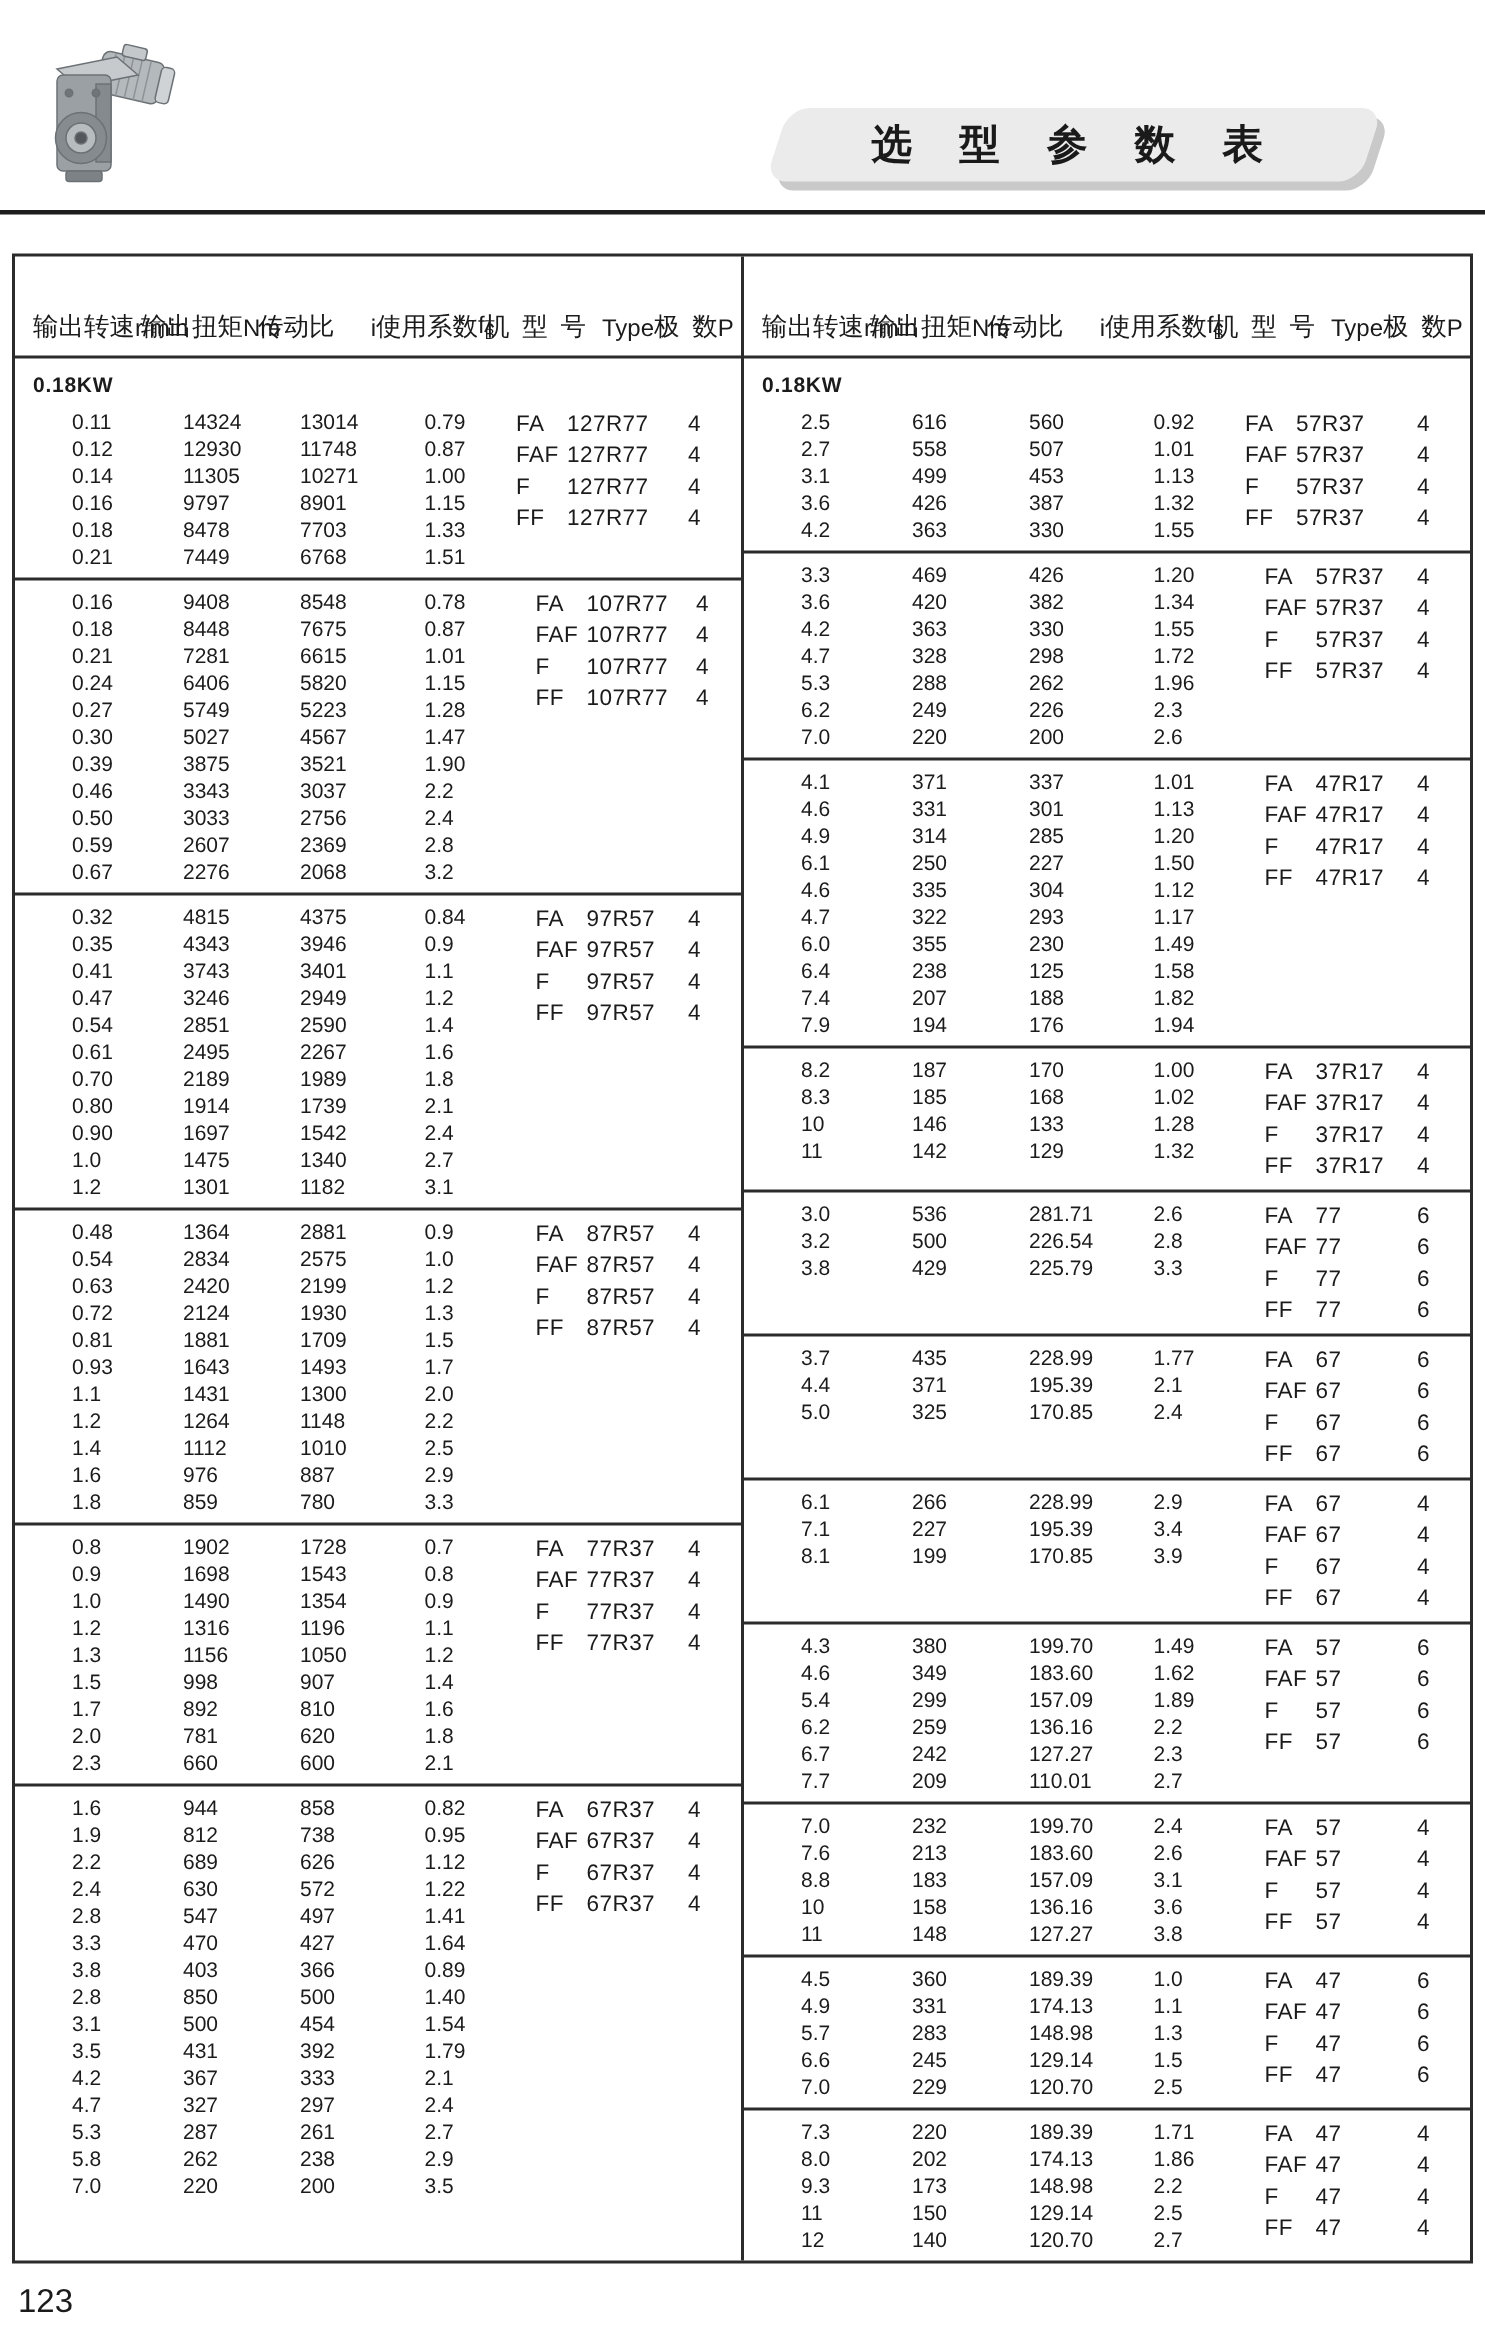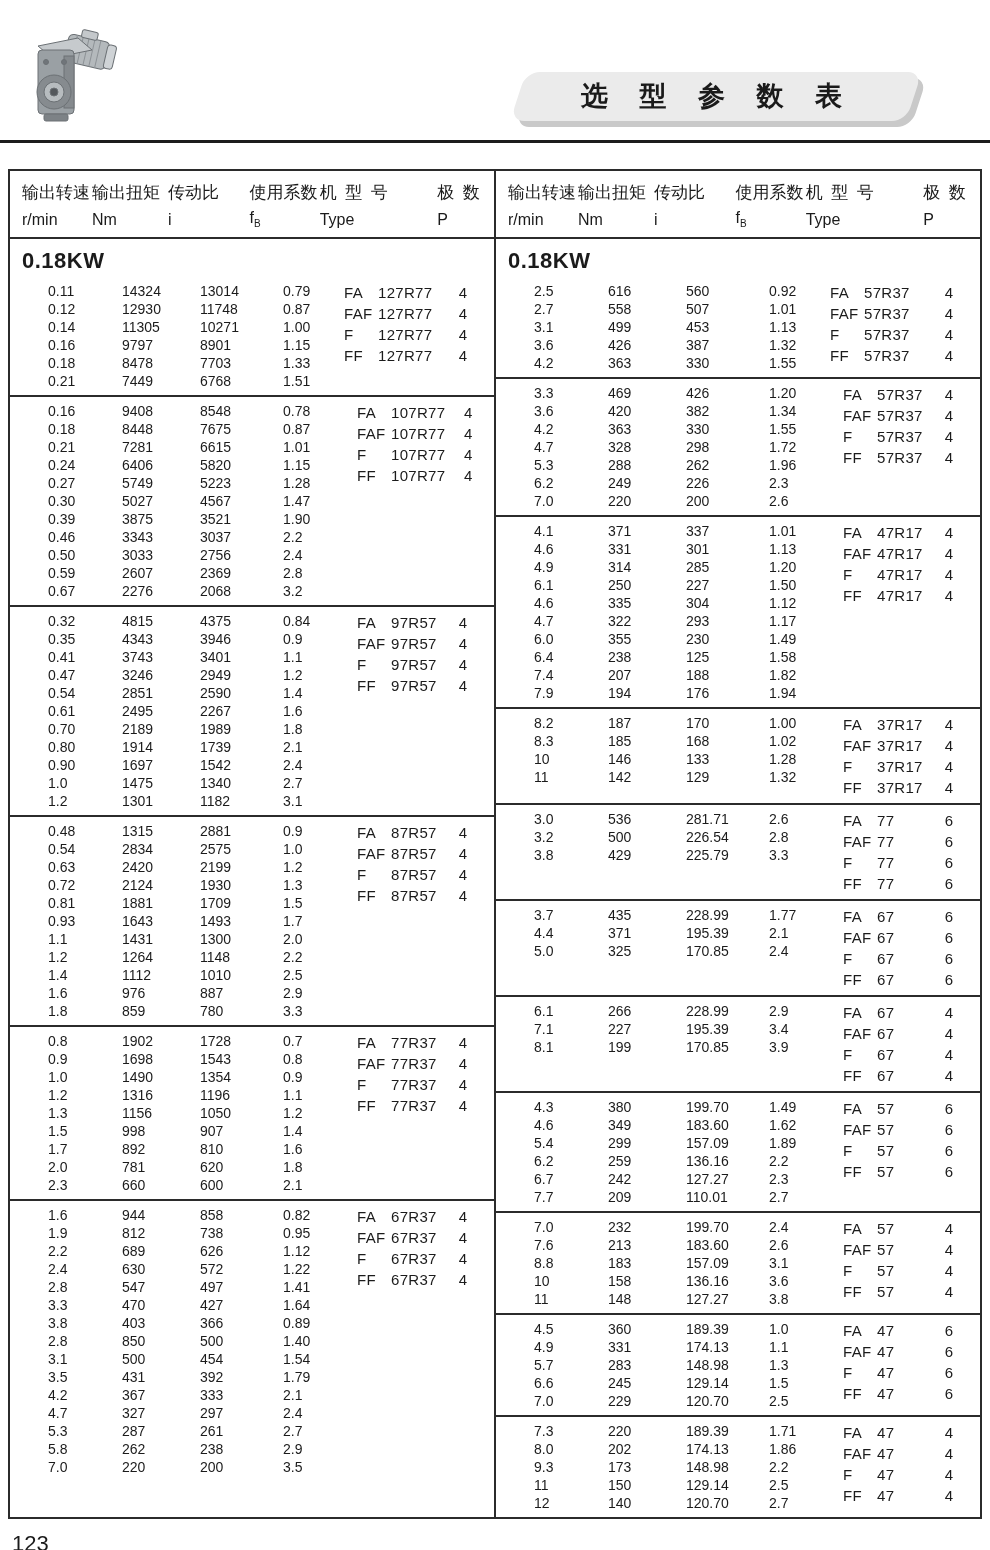--- a/index.html
+++ b/index.html
@@ -23,26 +23,26 @@
   }
   .rule{height:3px;background:#1d1d1d;}
   
   .table-wrap{
     margin:26px 8px 0 8px;border:2px solid #2b2b2b;
     display:flex;align-items:stretch;
   }
   .half{flex:1;min-width:0;}
   .half + .half{border-left:2px solid #2b2b2b;}
   .thead{display:flex;padding:10px 8px 8px 12px;border-bottom:2px solid #2b2b2b;}
-  .hcol{display:flex;flex-direction:column;align-items:flex-start;justify-content:space-between;height:48px;}
+  .hcol{display:flex;flex-direction:row;align-items:flex-end;justify-content:space-between;height:48px;}
   .w0{width:72px}.w1{width:78px}.w2{width:84px}.w3{width:72px}.w4{width:121px}.w5{width:50px}
   .zh{font-size:17px;white-space:nowrap;}
   .un{font-size:16px;}
   .un sub{font-size:10px;}
-  .section{font-size:22px;font-weight:bold;padding:9px 0 3px 12px;letter-spacing:0.5px;}
+  .section{font-size:14px;font-weight:bold;padding:9px 0 3px 12px;letter-spacing:0.5px;}
   .block{display:flex;align-items:flex-start;padding:5px 8px 5px 12px;}
   .block.sep{border-top:2px solid #2b2b2b;gap:13px;}
   .rows{width:306px;flex:none;}
   .drow{display:flex;height:18px;line-height:18px;font-size:14px;}
   .c{display:block;box-sizing:border-box;white-space:nowrap;}
   .c0{width:72px;padding-left:26px;}
   .c1{width:78px;padding-left:28px;}
   .c2{width:84px;padding-left:28px;}
   .c3{width:72px;padding-left:27px;}
   .types{flex:1;min-width:0;padding-left:16px;}
@@ -360,21 +360,21 @@
               <span class="pfx">FF</span>
               <span class="code">97R57</span>
               <span class="pol">4</span>
             </div>
           </div>
         </div>
         <div class="block sep">
           <div class="rows">
             <div class="drow">
               <span class="c c0">0.48</span>
-              <span class="c c1">1315</span>
+              <span class="c c1">1364</span>
               <span class="c c2">2881</span>
               <span class="c c3">0.9</span>
             </div>
             <div class="drow">
               <span class="c c0">0.54</span>
               <span class="c c1">2834</span>
               <span class="c c2">2575</span>
               <span class="c c3">1.0</span>
             </div>
             <div class="drow">

